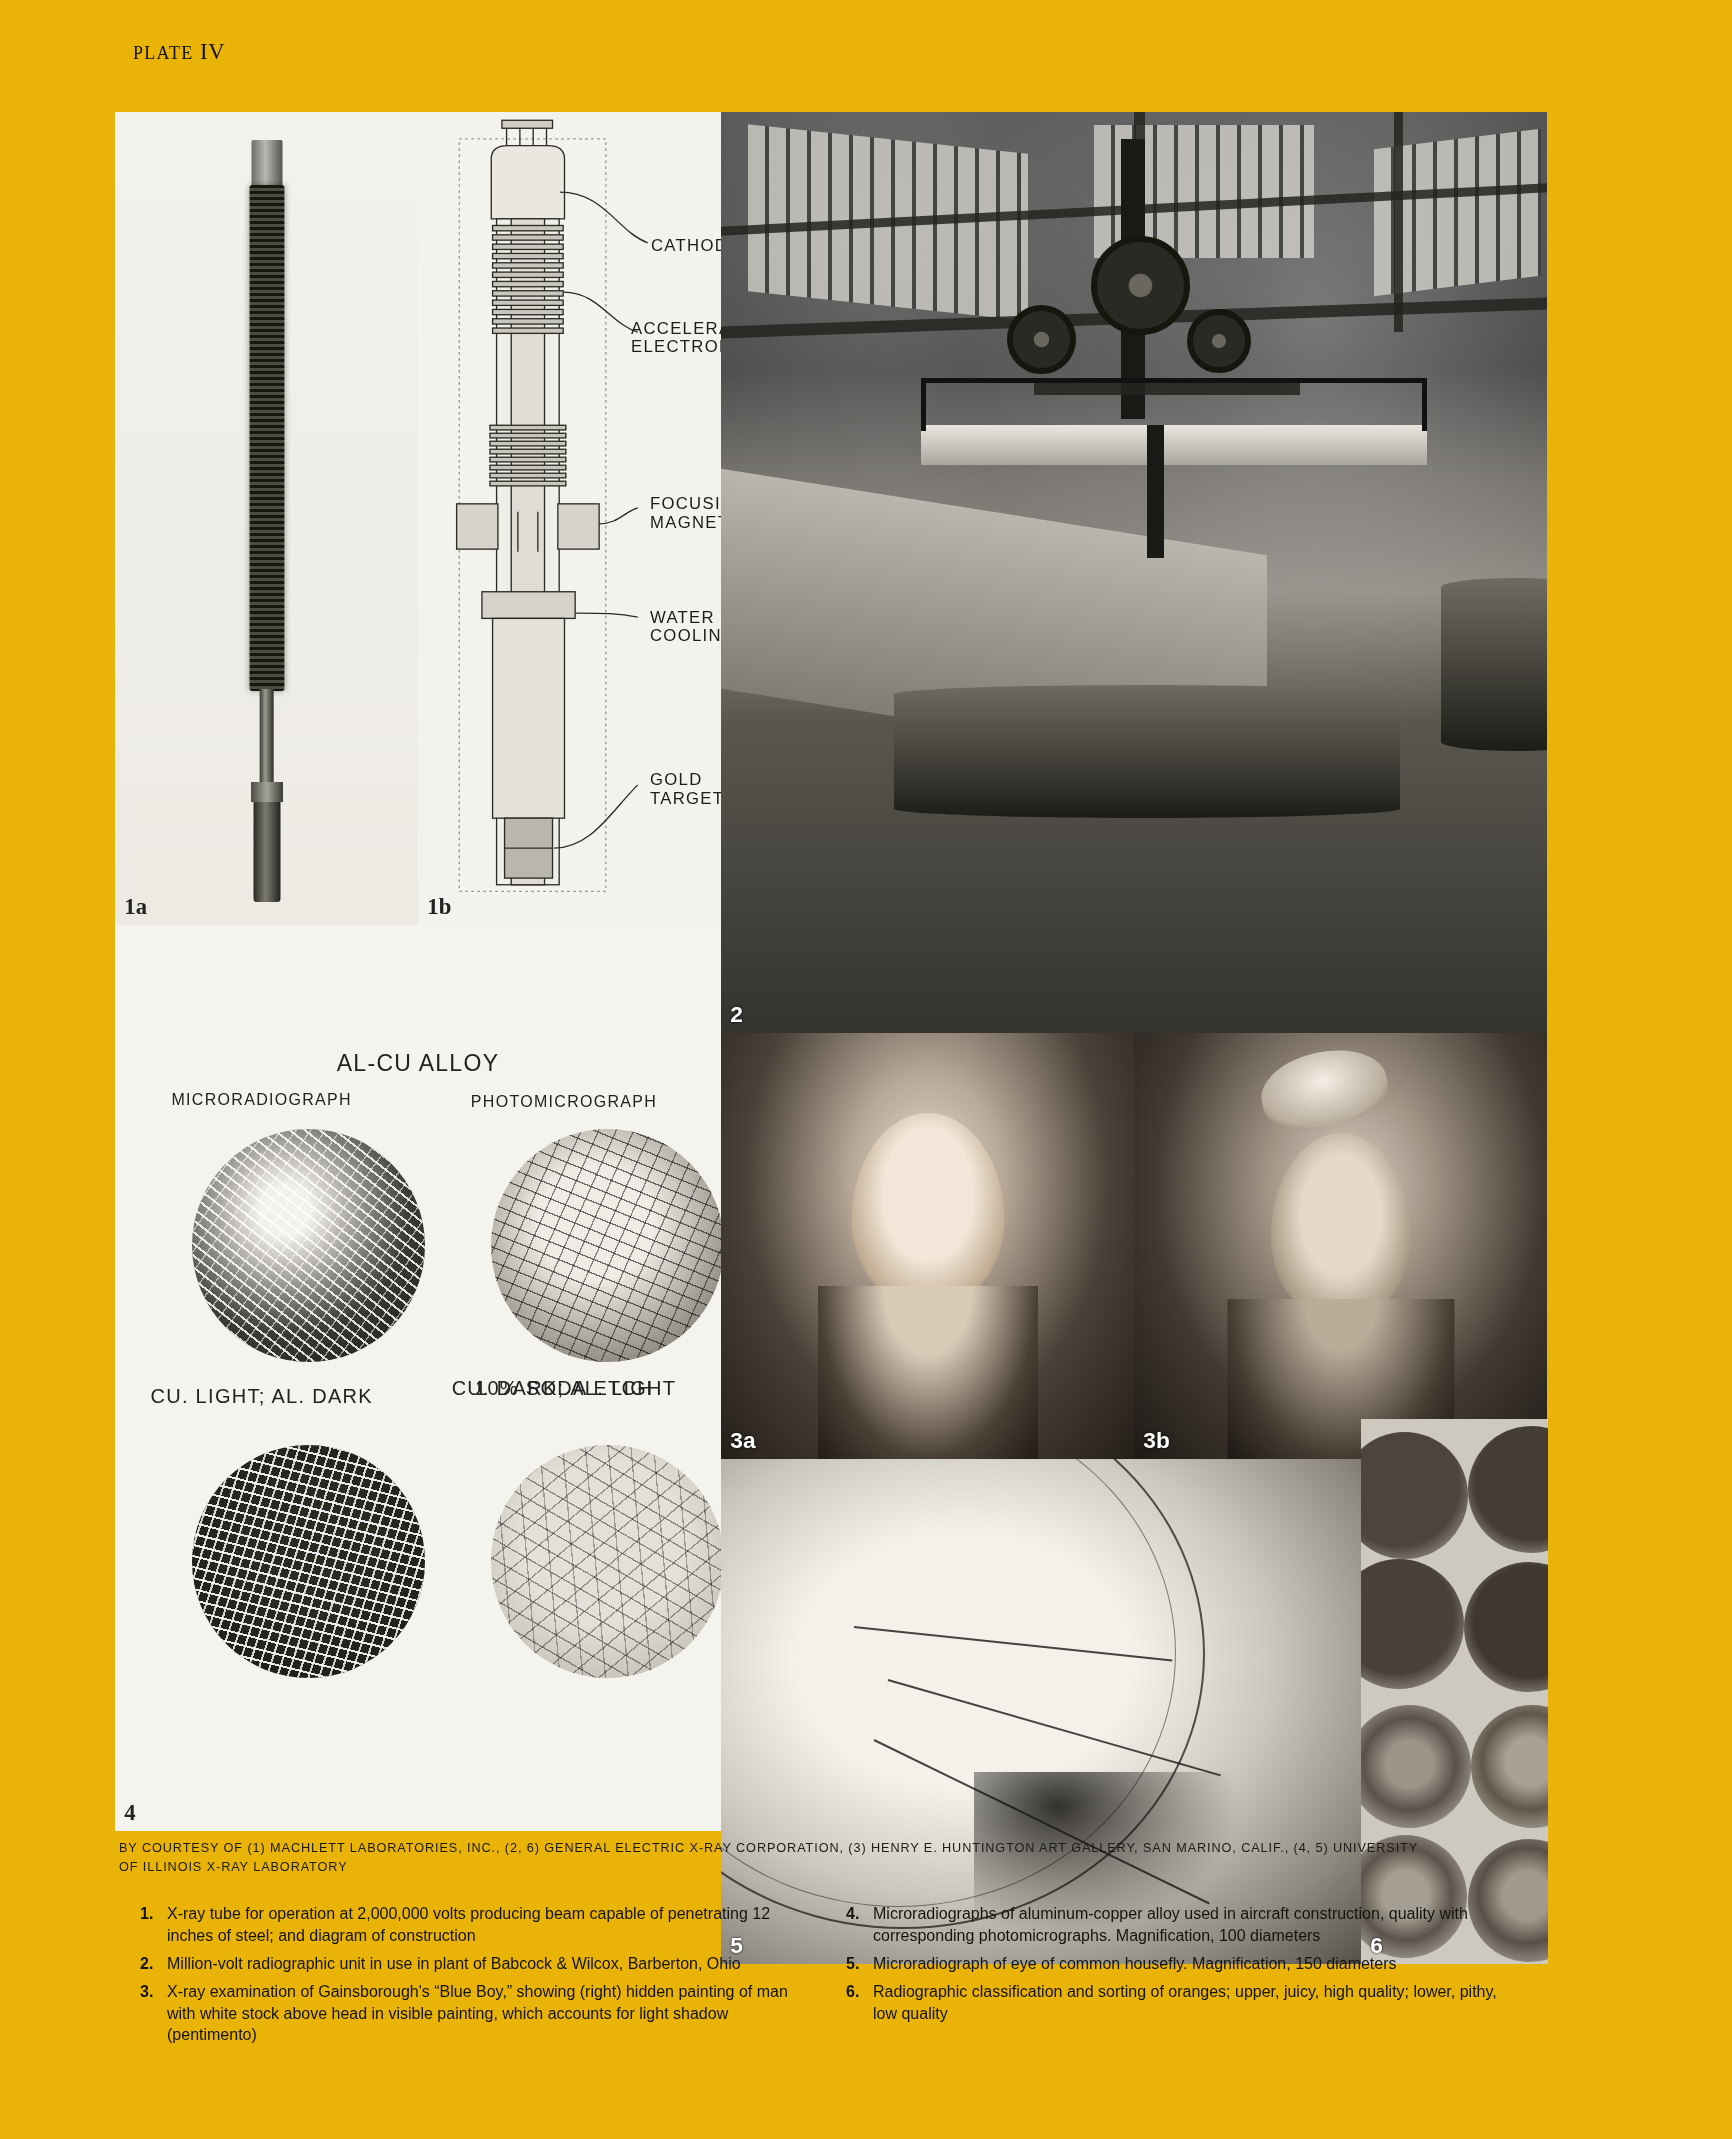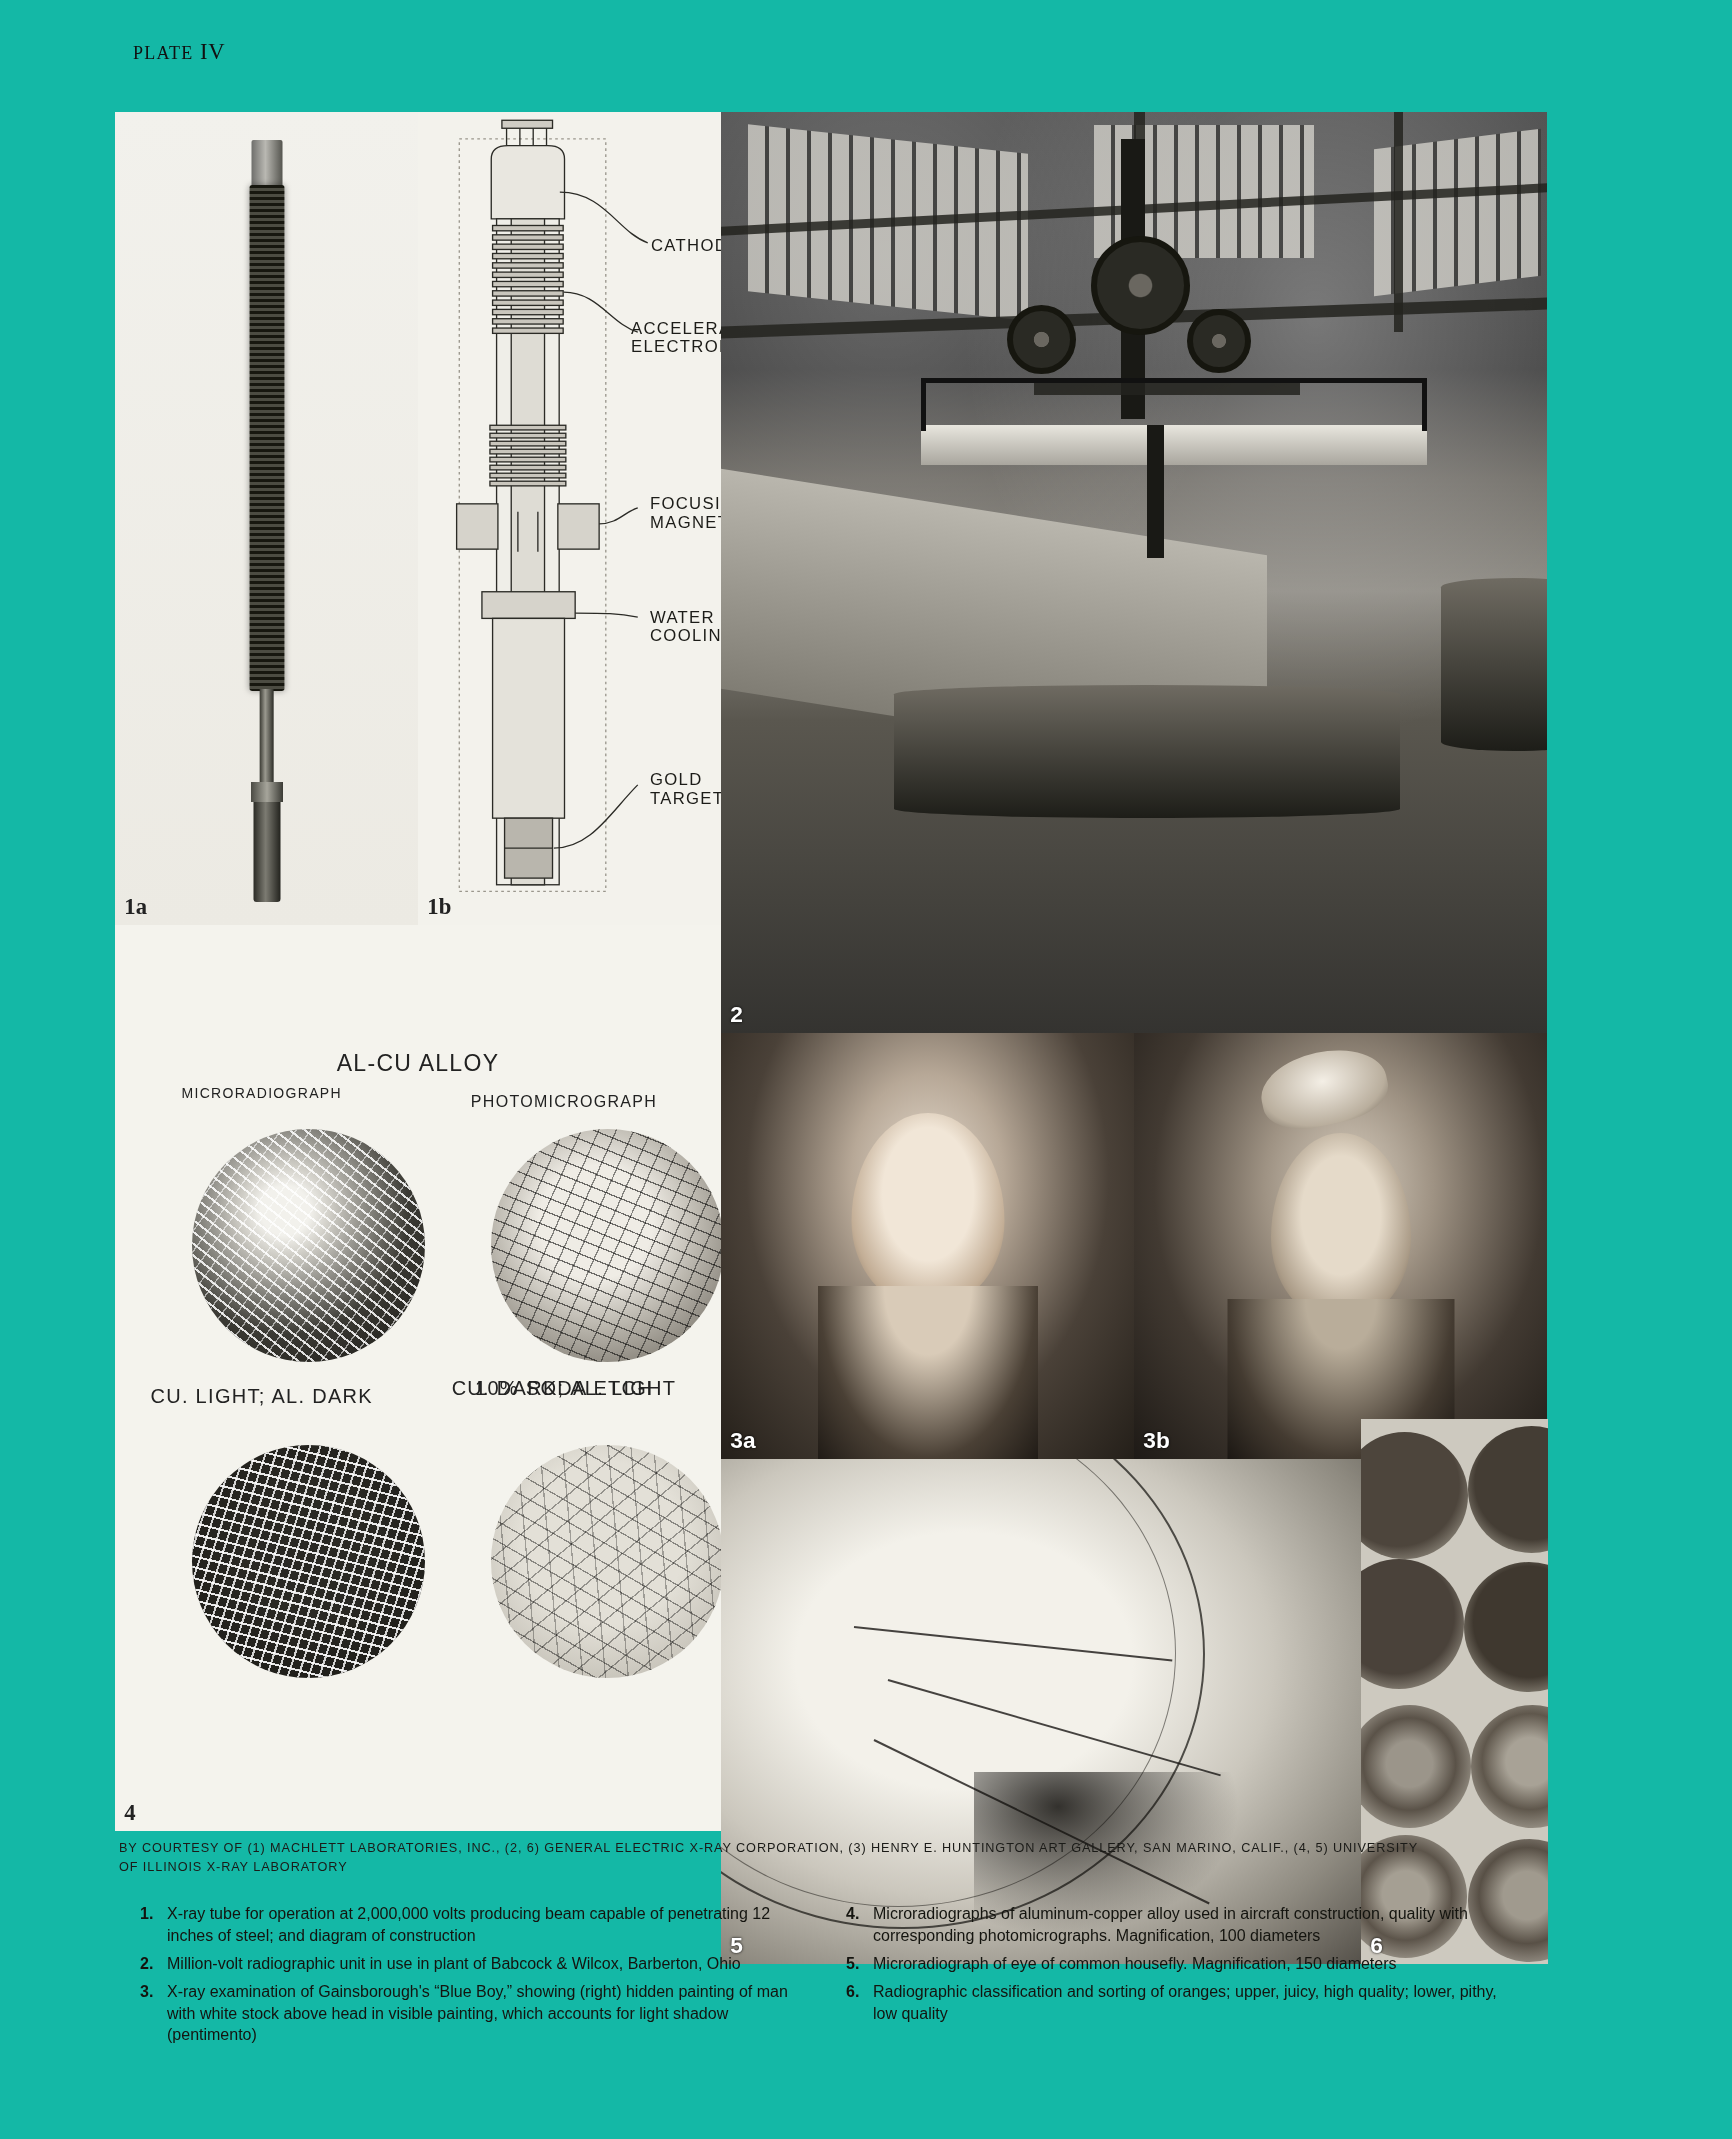--- a/index.html
+++ b/index.html
@@ -1,17 +1,17 @@
 <!DOCTYPE html>
 <html style="font-size:10.7px"><head>
 <meta charset="utf-8">
 <style>
   html,body{margin:0;padding:0;background:#fdfcf8;}
   body{width:1732px;height:2140px;font-family:"Liberation Serif",serif;color:#111;position:relative;overflow:hidden;}
-  .page{position:absolute;inset:0;background:#14b8a6;}
+  .page{position:absolute;inset:0;background:#eab308;}
 
   
   .plate-label{position:absolute;left:133px;top:39px;font-family:"Liberation Serif",serif;font-size:22.7px;letter-spacing:0.7px;}
   .plate-label .sc{font-size:18px;letter-spacing:1.3px;}
   .plate-title{position:absolute;left:0;right:0;top:24px;text-align:center;font-family:"Liberation Serif",serif;font-size:37px;letter-spacing:2px;}
 
   
   .plate{position:absolute;left:115px;top:112px;width:1432px;height:1719px;background:#efeee8;}
 
   
@@ -236,21 +236,21 @@
       <div class="portrait b">
         <div style="position:absolute;left:46%;top:18.7px;width:127px;height:73px;transform:translateX(-50%) rotate(-12deg);border-radius:50% 50% 40% 40%;background:radial-gradient(ellipse at 50% 40%,#f4efe6,#b9ae9d 70%,#6a6054)"></div>
         <div class="face" style="top:100px;width:140px;height:187px;background:radial-gradient(ellipse at 50% 44%, #e5dac9 0 40%, #ab9c88 72%, #564b3e 100%)"></div>
         <div style="position:absolute;left:50%;transform:translateX(-50%);top:266px;width:227px;height:160px;background:radial-gradient(ellipse at 50% 0%, #b9ad9a 0 22%, #443b31 70%, #1b1713 100%)"></div>
       </div>
       <div class="num">3b</div>
     </div>
 
     <div class="panel" id="p4">
       <div class="mlabel" style="left:0;top:125px;width:606px;font-size:23px">AL-CU ALLOY</div>
-      <div class="mlabel" style="left:6.7px;top:160px;width:280px;font-size:14px">MICRORADIOGRAPH</div>
+      <div class="mlabel" style="left:6.7px;top:166px;width:280px;font-size:16px">MICRORADIOGRAPH</div>
       <div class="mlabel" style="left:306px;top:168px;width:286px;font-size:16px">PHOTOMICROGRAPH</div>
 
       <div class="disc d1" style="left:77px;top:204px;width:233px;height:233px"></div>
       <div class="disc d2" style="left:376px;top:204px;width:233px;height:233px"></div>
 
       <div class="mlabel" style="left:6.7px;top:460px;width:280px;font-size:20px">CU. LIGHT; AL. DARK</div>
       <div class="mlabel" style="left:306px;top:452px;width:286px;font-size:20px">10% SODA ETCH</div>
       <div class="mlabel" style="left:306px;top:452px;width:286px;font-size:20px">CU. DARK; AL. LIGHT</div>
 
       <div class="disc d3" style="left:77px;top:520px;width:233px;height:233px"></div>

